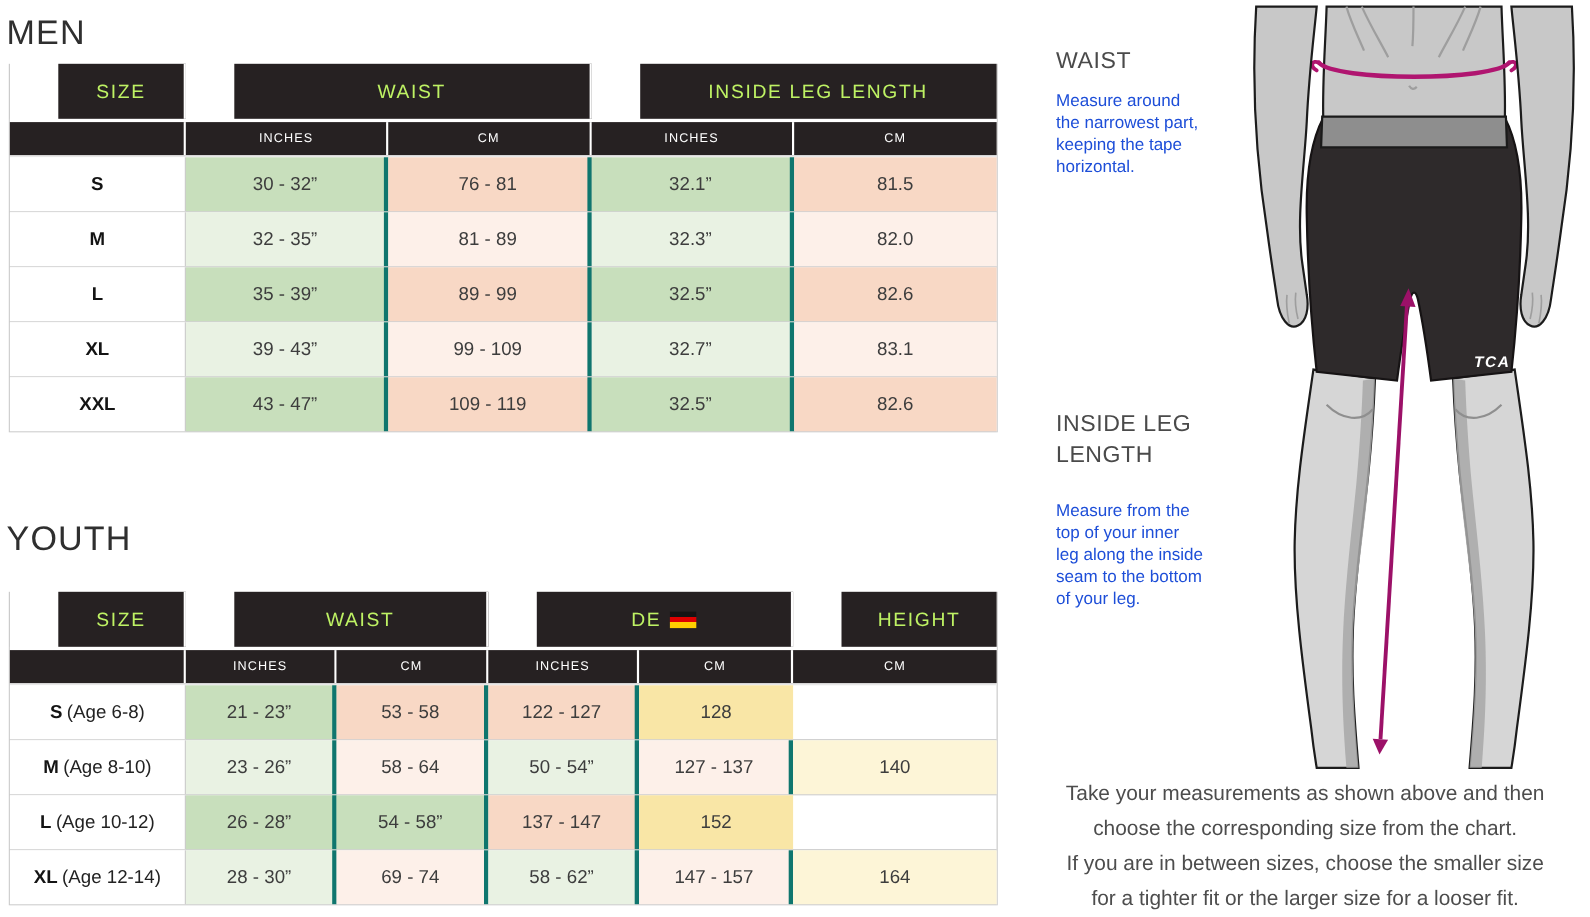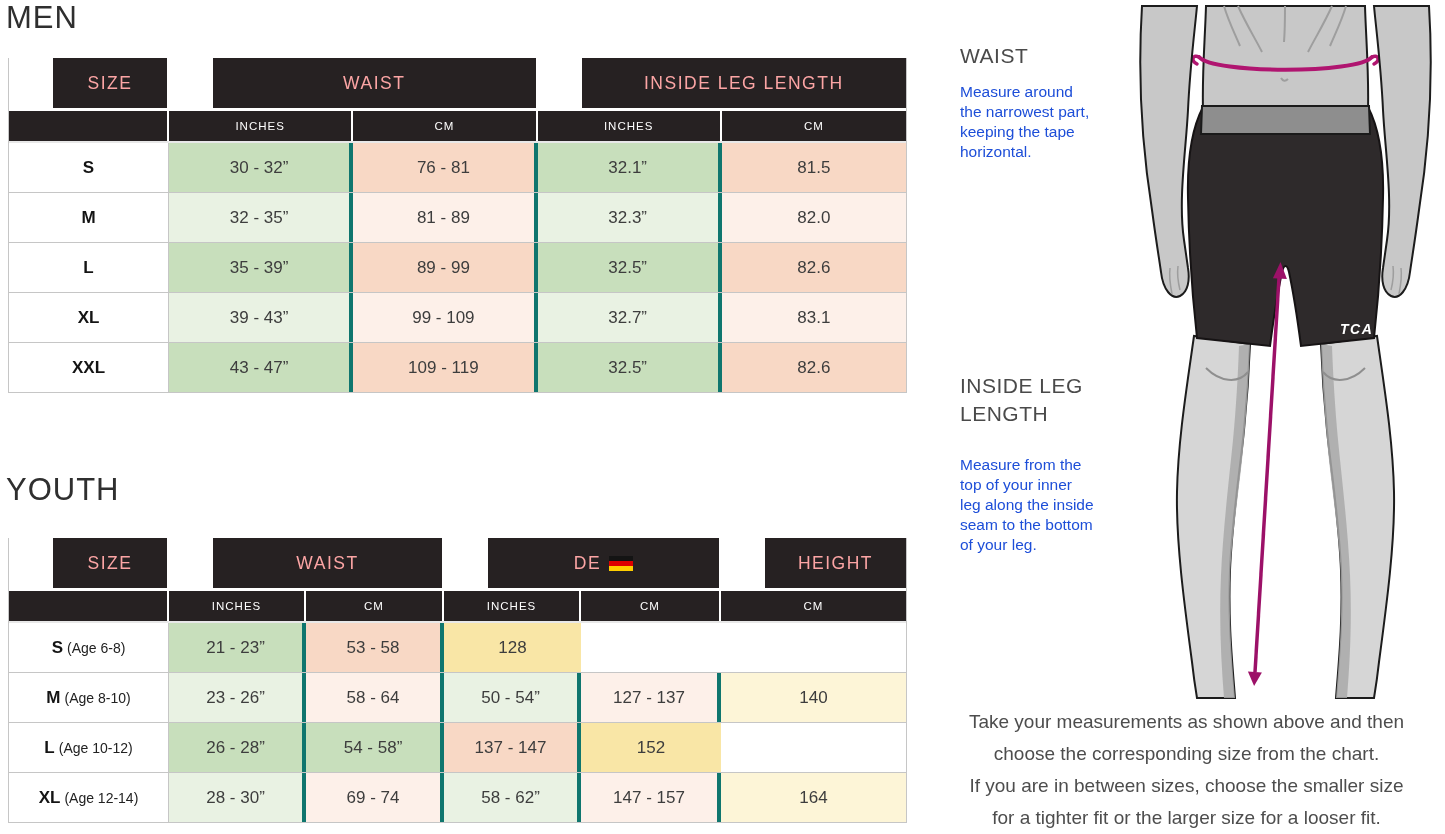--- a/index.html
+++ b/index.html
@@ -1,47 +1,47 @@
 <!DOCTYPE html>
 <html><head>
 <meta charset="utf-8">
 <style>
   html,body{margin:0;padding:0;background:#fff;}
   .canvas{position:relative;width:1445px;height:834px;background:#fff;overflow:hidden;
           font-family:"Liberation Sans","DejaVu Sans",sans-serif;color:#3f3f3f;}
   .sec-title{position:absolute;left:6px;font-size:31px;font-weight:300;letter-spacing:1px;color:#2f2f2f;}
-  #men-title{top:0px;}
+  #men-title{top:12px;}
   #youth-title{top:472px;}
 
   .tbl{position:absolute;left:8px;width:897px;border-left:1px solid #c6c6c6;border-right:1px solid #c6c6c6;}
   #men-table{top:58px;}
   #youth-table{top:538px;}
 
   .thead,.subhead,.trow{display:grid;}
   .men-head{grid-template-columns:160px 1fr 1fr;}
   .men-sub,.men-row{grid-template-columns:160px 1fr 1fr 1fr 1fr;}
   .youth-head{grid-template-columns:160px 275px 277px 1fr;}
   .youth-sub,.youth-row{grid-template-columns:160px 137px 138px 137px 140px 1fr;}
 
   .thead{height:50px;border-bottom:3px solid #fff;}
   .subhead{height:30px;border-bottom:2px solid #e8e8e8;}
   .trow{height:49px;border-bottom:1px solid #c6c6c6;}
 
-  .hc{background:#262122;color:#fca5a5;display:flex;align-items:center;justify-content:center;
+  .hc{background:#262122;color:#bef264;display:flex;align-items:center;justify-content:center;
       font-size:17.5px;letter-spacing:1.5px;border-right:2px solid #fff;margin-left:44px;}
   .hc:last-child{border-right:none;}
   .sc{background:#262122;color:#fff;display:flex;align-items:center;justify-content:center;
       font-size:11.5px;letter-spacing:1px;border-right:2px solid #fff;}
   .sc:last-child{border-right:none;}
 
   .c{display:flex;align-items:center;justify-content:center;font-size:17px;color:#3d3d3d;
      border-right:4px solid #0f766e;}
   .c:last-child{border-right:none;}
   .sz{background:#fff;border-right:1px solid #c6c6c6;color:#141414;font-weight:bold;font-size:17px;}
-  .sz .age{font-weight:normal;font-size:14px;color:#222;margin-left:4px;}
+  .sz .age{font-weight:normal;font-size:17px;color:#222;margin-left:4px;}
   .g1{background:#c8dfbc;} .g2{background:#e9f2e3;}
   .p1{background:#f8d8c5;} .p2{background:#fdf0e9;}
   .y1{background:#f9e6a6;} .y2{background:#fdf5d7;}
 
   .flag{display:inline-block;width:24px;height:15px;margin-left:8px;vertical-align:-2px;
         background:linear-gradient(to bottom,#141414 0 33%,#d00 33% 66%,#ffce00 66% 100%);}
 
   .guide-title{position:absolute;font-size:21px;letter-spacing:0.5px;color:#4a4a4a;white-space:pre-line;line-height:28px;}
   #waist-title{left:960px;top:42px;}
   #leg-title{left:960px;top:372px;}
@@ -132,20 +132,21 @@
       <div class="sc">CM</div>
     </div>
 
     <div class="trow youth-row">
       <div class="c sz">
           <span>S</span>
           <span class="age">(Age 6-8)</span>
         </div>
       <div class="c g1">21 - 23”</div>
       <div class="c p1">53 - 58</div>
+      <div class="c p1">122 - 127</div>
       <div class="c y1">128</div>
     </div>
     <div class="trow youth-row">
       <div class="c sz">
           <span>M</span>
           <span class="age">(Age 8-10)</span>
         </div>
       <div class="c g2">23 - 26”</div>
       <div class="c p2">58 - 64</div>
       <div class="c g2">50 - 54”</div>

